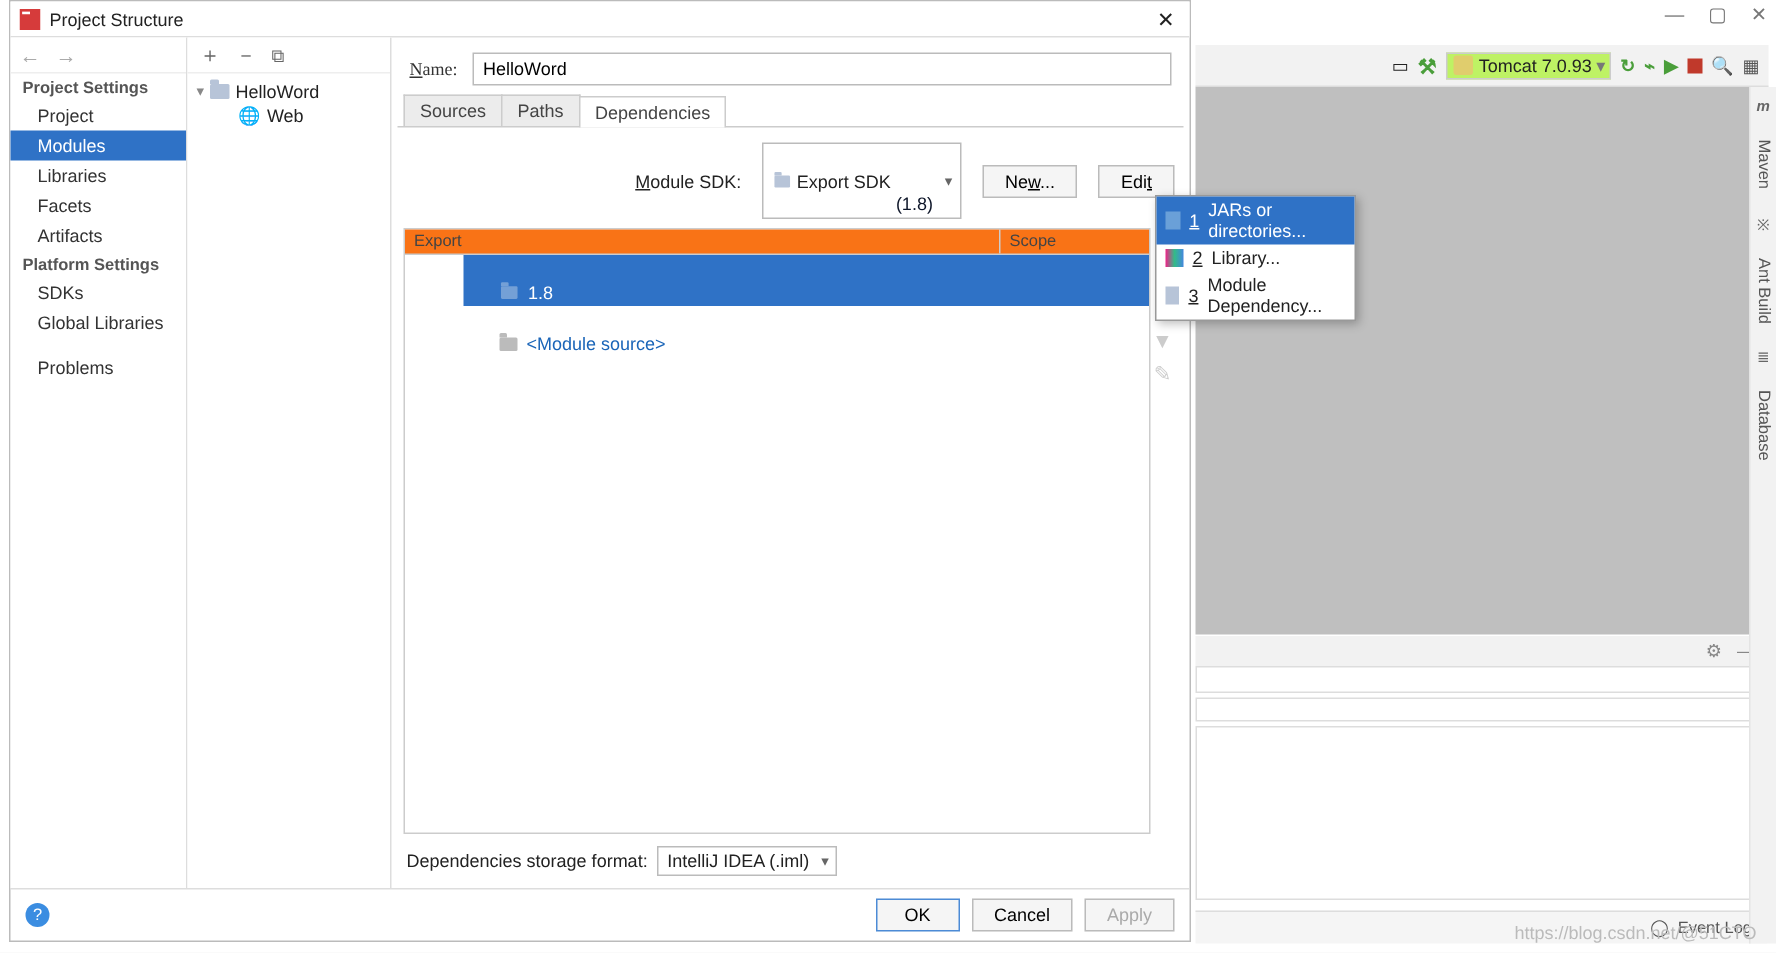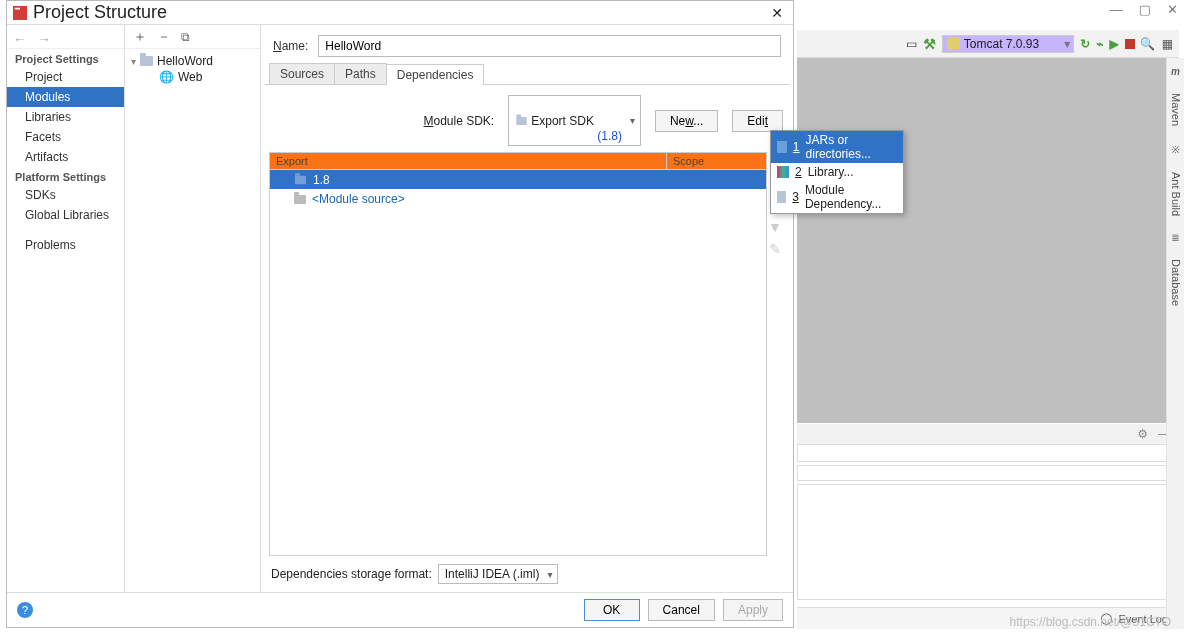--- a/index.html
+++ b/index.html
@@ -79,21 +79,21 @@
   height: 24px;
   display: flex;
   align-items: center;
   padding: 0 6px;
   border-bottom: 1px solid #ddd;
   background: #fff;
 }
 .titlebar .app-icon {
   width: 14px; height: 14px; margin-right: 6px;
 }
-.titlebar .title { font-size: 18px; flex: 1; }
+.titlebar .title { font-size: 12px; flex: 1; }
 .titlebar .close { font-size: 14px; cursor: pointer; padding: 0 4px; }
 
 .dialog-body {
   flex: 1;
   display: flex;
   min-height: 0;
 }
 
 
 .sidebar {
@@ -161,21 +161,21 @@
 .detail {
   flex: 1;
   display: flex; flex-direction: column;
   min-width: 0;
 }
 .name-row {
   display: flex; align-items: center;
   padding: 10px 12px 6px 12px;
   gap: 10px;
 }
-.name-row label { color: #333; }
+.name-row label { color: #333; font-family: Liberation Serif, serif; }
 .name-row label .underline { text-decoration: underline; }
 .name-row input {
   flex: 1;
   border: 1px solid #bbb;
   padding: 3px 6px;
   font-size: 12px;
 }
 .tabs {
   display: flex;
   border-bottom: 1px solid #ccc;
@@ -211,21 +211,21 @@
   padding: 2px 18px 2px 6px;
   position: relative;
   cursor: pointer;
   min-width: 100px;
   font-size: 12px;
 }
 .combo::after {
   content: "▾";
   position: absolute; right: 5px; color:#666; font-size:10px;
 }
-.combo .grey { color: #1d4ed8; margin-top: 31px; }
+.combo .grey { color: #0f172a; margin-top: 31px; }
 .btn {
   border: 1px solid #bbb;
   background: #f5f5f5;
   padding: 3px 14px;
   cursor: pointer;
   font-size: 12px;
 }
 .btn .underline { text-decoration: underline; }
 
 .dep-area {
@@ -253,23 +253,24 @@
   gap:6px;
 }
 .side-tools .tool {
   width:16px; height:16px;
   display:flex; align-items:center; justify-content:center;
   color:#888; cursor:pointer;
   font-size:14px;
 }
 .dep-row {
   display:flex; align-items:center;
-  padding: 3px 6px 2px 24px;
+  padding: 18px 6px 2px 24px;
   gap:6px;
   font-size:12px;
+  margin-left:39px;
 }
 .dep-row.sel { background:#2f72c6; color:#fff; }
 .dep-row .src { color:#1a65b8; }
 .folder-sm { display:inline-block; width:12px; height:9px; background:#bbb; border-radius:1px; position:relative;}
 .folder-sm::before { content:""; position:absolute; top:-3px; left:0; width:5px; height:3px; background:#bbb; border-radius:1px 1px 0 0;}
 
 .storage-row {
   display:flex; align-items:center; gap:6px;
   padding: 8px 10px;
 }
@@ -331,21 +332,21 @@
   left:797px; right:6px; top:424px;
   height:20px;
   display:flex; align-items:center; justify-content:flex-end;
   gap:10px; padding-right:8px;
   color:#888;
   background:#f2f2f2;
 }
 
 
 .tb-btn { cursor:pointer; display:inline-flex; align-items:center; }
-.tomcat-box { display:flex; align-items:center; border:1px solid #ccc; background:#c4b5fd; padding:1px 34px 1px 4px; gap:4px; position:relative; }
+.tomcat-box { display:flex; align-items:center; border:1px solid #ccc; background:#bef264; padding:1px 12px 1px 4px; gap:4px; position:relative; }
 .tomcat-box::after { content:"▾"; position:absolute; right:3px; color:#777; }
 .tomcat-icon { width:13px; height:13px; display:inline-block; background:#e0cd6d; border-radius:2px; }
 .sq-green { color:#4a9e3a; font-weight:bold; }
 .sq-red { width:10px; height:10px; background:#c0392b; display:inline-block; }
 
 .watermark {
   position:absolute; right:13px; bottom:6px;
   color:#bbb; font-size:12px;text-align:right;
 }
 </style>

